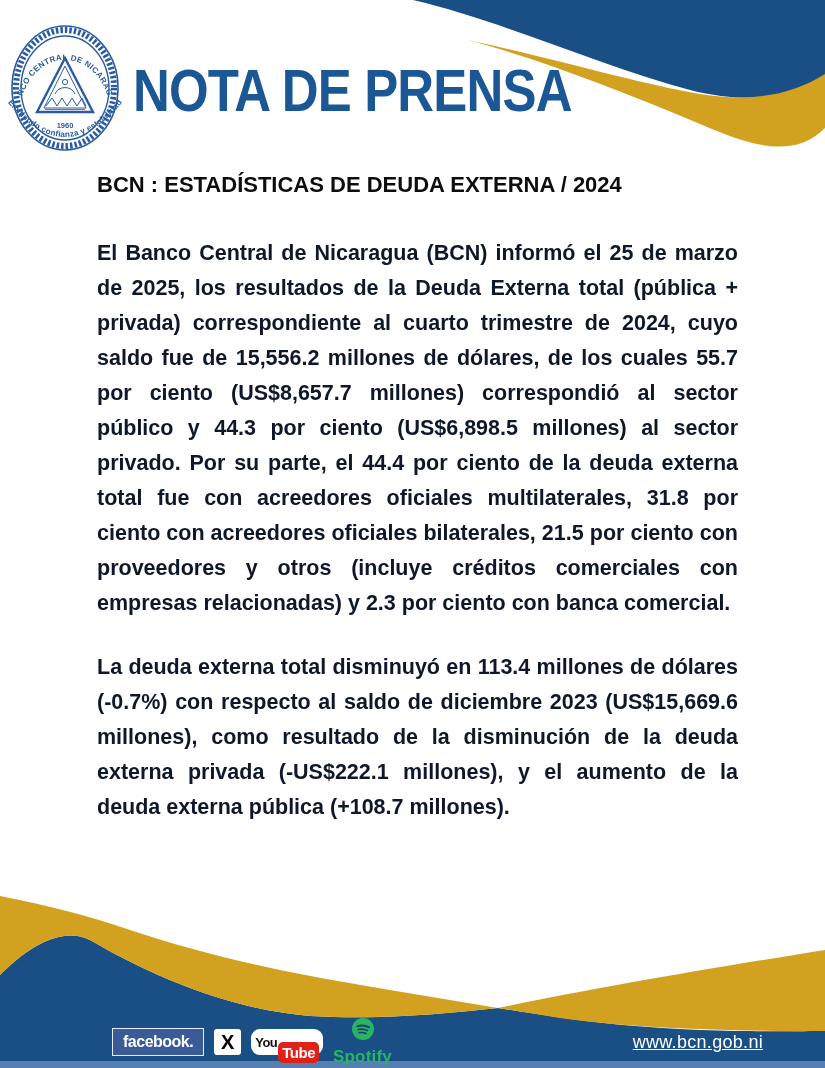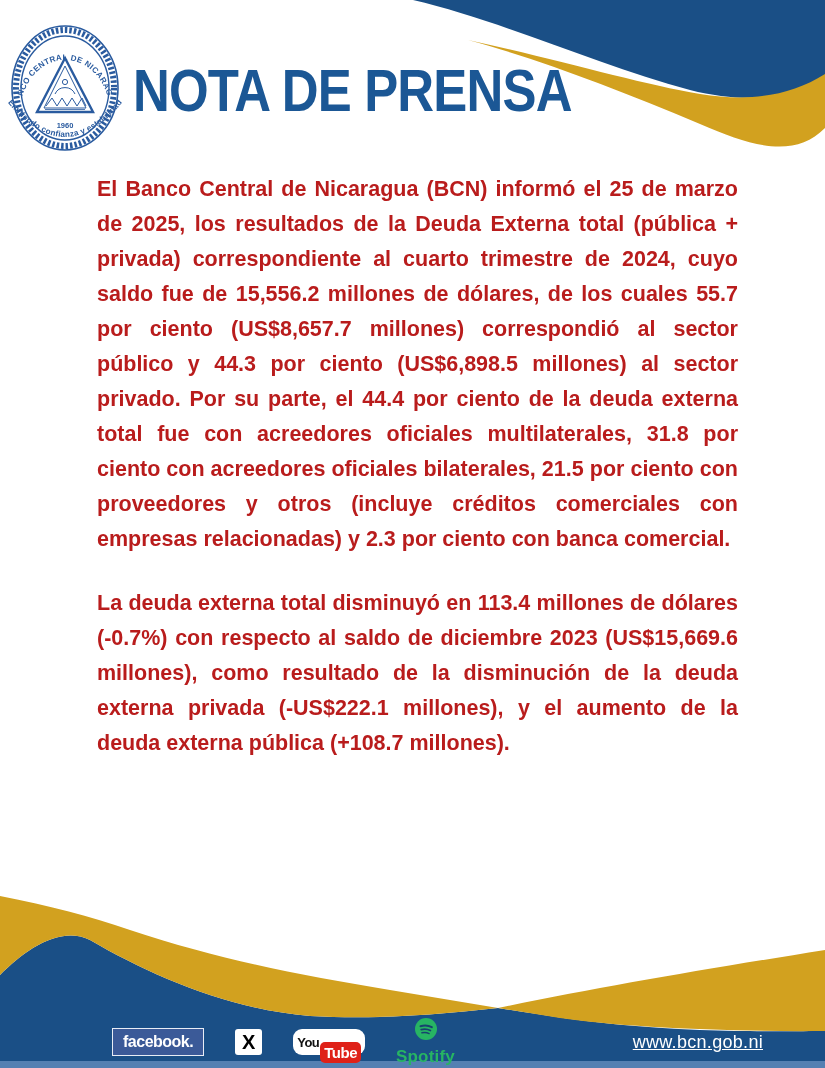--- a/index.html
+++ b/index.html
@@ -17,28 +17,28 @@
     font-size:60px;font-weight:bold;color:#1b5795;letter-spacing:-1px;
     transform:scaleX(0.85);transform-origin:left center;white-space:nowrap;
   }
   
   .article{position:absolute;left:97px;top:172px;width:641px;color:#111111;}
   .article h2{
     margin:0 0 38px 0;font-size:22px;font-weight:bold;color:#0d0d0d;letter-spacing:0;
   }
   .article p{
     margin:0;font-size:21.5px;line-height:35px;font-weight:bold;
-    text-align:justify;color:#b91c1c;
+    text-align:justify;color:#0f172a;
   }
   .article p + p{margin-top:29px;}
   
   .footer-deco{position:absolute;bottom:0;left:0;width:825px;height:188px;}
   .bottom-strip{position:absolute;bottom:0;left:0;width:825px;height:7px;background:#5580b2;}
   
-  .social{position:absolute;left:112px;top:1028px;height:28px;display:flex;align-items:center;gap:31px;}
+  .social{position:absolute;left:112px;top:1028px;height:28px;display:flex;align-items:center;gap:10px;}
   .fb-badge{
     background:#3b5a98;border:1px solid #e8edf5;color:#ffffff;
     font-weight:bold;font-size:16px;letter-spacing:-0.5px;
     height:26px;line-height:26px;padding:0 10px;display:inline-block;
   }
   .x-badge{
     background:#ffffff;color:#000000;width:27px;height:26px;border-radius:3px;
     display:flex;align-items:center;justify-content:center;
     font-weight:bold;font-size:20px;
   }
@@ -91,20 +91,21 @@
     </g>
     <text x="60" y="110" text-anchor="middle" font-size="7.5" font-weight="bold" fill="#2a5b9f">1960</text>
     <text font-size="8.2" font-weight="bold" fill="#2a5b9f" letter-spacing="0.2">
       <textPath href="#sealBottomArc" startOffset="50%" text-anchor="middle">Emitiendo confianza y estabilidad</textPath>
     </text>
   </svg>
 
   <div class="masthead">NOTA DE PRENSA</div>
 
   <div class="article">
+    <h2>BCN : ESTADÍSTICAS DE DEUDA EXTERNA / 2024</h2>
     <p>El Banco Central de Nicaragua (BCN) informó el 25 de marzo de 2025, los resultados de la Deuda Externa total (pública + privada) correspondiente al cuarto trimestre de 2024, cuyo saldo fue de 15,556.2 millones de dólares, de los cuales 55.7 por ciento (US$8,657.7 millones) correspondió al sector público y 44.3 por ciento (US$6,898.5 millones) al sector privado. Por su parte, el 44.4 por ciento de la deuda externa total fue con acreedores oficiales multilaterales, 31.8 por ciento con acreedores oficiales bilaterales, 21.5 por ciento con proveedores y otros (incluye créditos comerciales con empresas relacionadas) y 2.3 por ciento con banca comercial.</p>
     <p>La deuda externa total disminuyó en 113.4 millones de dólares (-0.7%) con respecto al saldo de diciembre 2023 (US$15,669.6 millones), como resultado de la disminución de la deuda externa privada (-US$222.1 millones), y el aumento de la deuda externa pública (+108.7 millones).</p>
   </div>
 
   <svg class="footer-deco" viewBox="0 0 825 188" preserveAspectRatio="none" aria-hidden="true">
     <path d="M0,95 C25,70 60,45 90,60 C150,95 230,130 310,136 C380,140 440,134 498,128
              C560,138 620,147 700,150 C760,152 800,151 825,151 L825,188 L0,188 Z" fill="#1a4f86"></path>
     <path d="M0,16 C50,26 90,36 130,50 C220,80 300,95 390,110 L498,128
              C600,107 700,90 825,70 L825,151 C730,152 620,147 560,138 L498,128
              C440,134 380,140 310,136 C230,130 150,95 90,60 C60,45 25,70 0,95 Z" fill="#d2a11f"></path>

